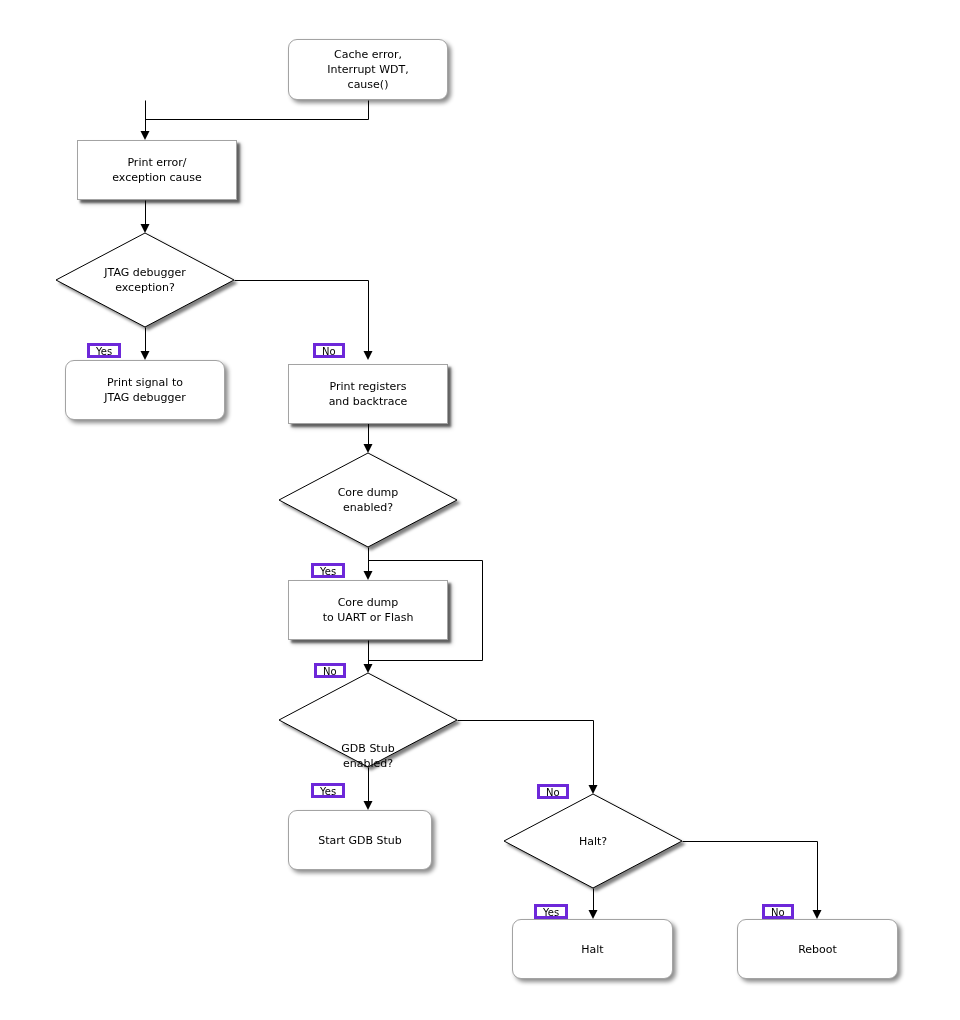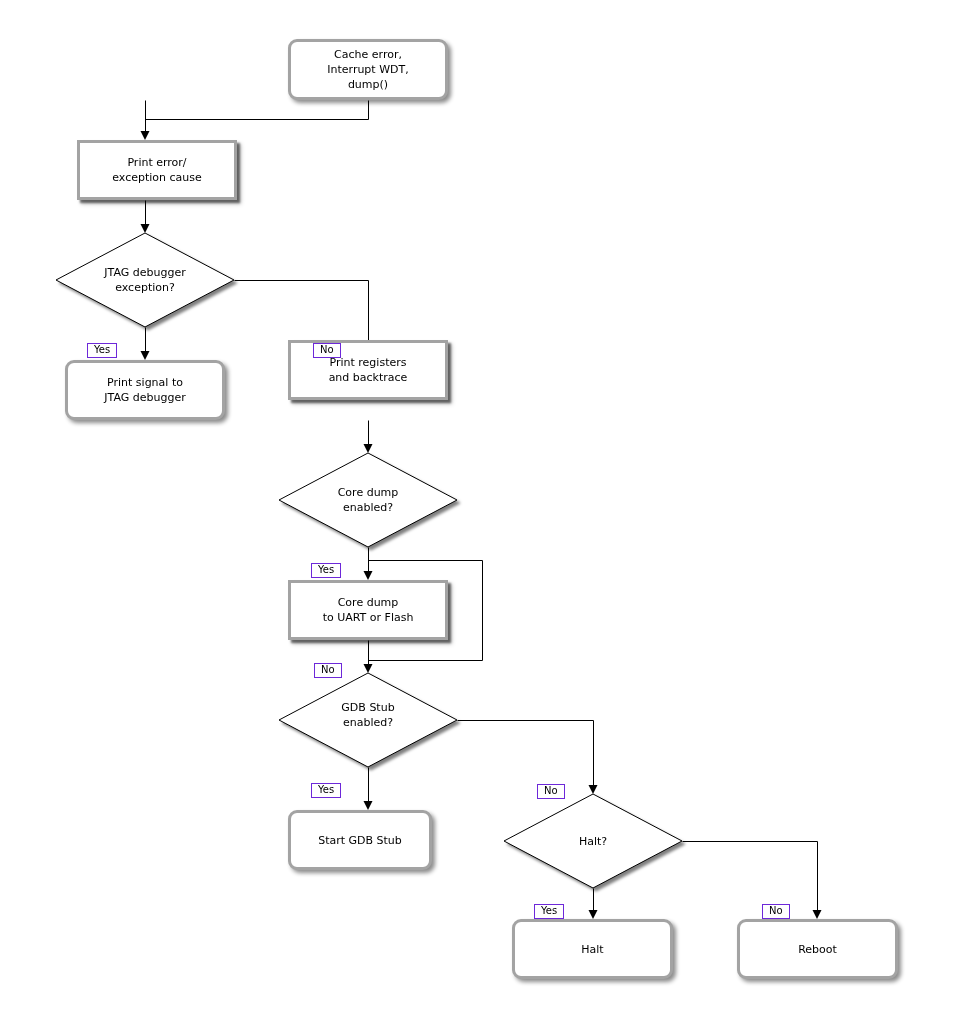--- a/index.html
+++ b/index.html
@@ -2,33 +2,33 @@
 <html><head>
 <meta charset="utf-8">
 <style>
   html, body { margin:0; padding:0; background:#ffffff; }
   #canvas {
     position:relative; width:960px; height:1020px; background:#ffffff;
     font-family:"DejaVu Sans", sans-serif; color:#000; overflow:hidden;
   }
   #edge-layer { position:absolute; left:0; top:0; }
   .node {
-    position:absolute; box-sizing:border-box; border:3px solid #a3a3a3; background:#fff;
+    position:absolute; box-sizing:border-box; border:1px solid #a3a3a3; background:#fff;
     display:flex; flex-direction:column; align-items:center; justify-content:center;
     font-size:11px; line-height:15px; text-align:center;
   }
   .node span { display:block; white-space:nowrap; }
   .node.rounded { border-radius:9px; box-shadow:3px 3px 4px rgba(0,0,0,0.45); }
   .node.rect { box-shadow:3px 3px 2px rgba(0,0,0,0.50), 4px 4px 4px rgba(0,0,0,0.25); }
   .dlabel {
     position:absolute; font-size:11px; line-height:15px; text-align:center; pointer-events:none;
   }
   .dlabel span { display:block; white-space:nowrap; }
   .elabel {
-    position:absolute; box-sizing:border-box; border:1px solid #6d28d9; background:#fff;
+    position:absolute; box-sizing:border-box; border:3px solid #6d28d9; background:#fff;
     font-size:10px; line-height:12px; height:15px; padding:0 6px; white-space:nowrap;
   }
 </style>
 </head>
 <body>
 
 <div id="canvas">
 
   <svg id="edge-layer" width="960" height="1020" viewBox="0 0 960 1020">
     <defs>
@@ -72,34 +72,34 @@
       <polygon points="279,500 368,453 457,500 368,547"></polygon>
       <polygon points="279,720 368,673 457,720 368,767"></polygon>
       <polygon points="504,841 593,794 682,841 593,888"></polygon>
     </g>
   </svg>
 
 
   <div class="node rounded" style="left:288px;top:39px;width:160px;height:61px">
     <span>Cache error,</span>
     <span>Interrupt WDT,</span>
-    <span>dump()</span>
+    <span>cause()</span>
   </div>
 
   <div class="node rect" style="left:77px;top:140px;width:160px;height:60px">
     <span>Print error/</span>
     <span>exception cause</span>
   </div>
 
   <div class="node rounded" style="left:65px;top:360px;width:160px;height:60px">
     <span>Print signal to</span>
     <span>JTAG debugger</span>
   </div>
 
-  <div class="node rect" style="left:288px;top:340px;width:160px;height:60px">
+  <div class="node rect" style="left:288px;top:364px;width:160px;height:60px">
     <span>Print registers</span>
     <span>and backtrace</span>
   </div>
 
   <div class="node rect" style="left:288px;top:580px;width:160px;height:60px">
     <span>Core dump</span>
     <span>to UART or Flash</span>
   </div>
 
   <div class="node rounded" style="left:288px;top:810px;width:144px;height:60px">
@@ -117,21 +117,21 @@
   <div class="dlabel" style="left:75px;top:265px;width:140px">
     <span>JTAG debugger</span>
     <span>exception?</span>
   </div>
 
   <div class="dlabel" style="left:298px;top:485px;width:140px">
     <span>Core dump</span>
     <span>enabled?</span>
   </div>
 
-  <div class="dlabel" style="left:298px;top:700px;width:140px">
+  <div class="dlabel" style="left:298px;top:741px;width:140px">
     <span>GDB Stub</span>
     <span>enabled?</span>
   </div>
 
   <div class="dlabel" style="left:523px;top:834px;width:140px">
     <span>Halt?</span>
   </div>
 
   <div class="elabel" style="left:87px;top:343px">Yes</div>
   <div class="elabel" style="left:313px;top:343px">No</div>

